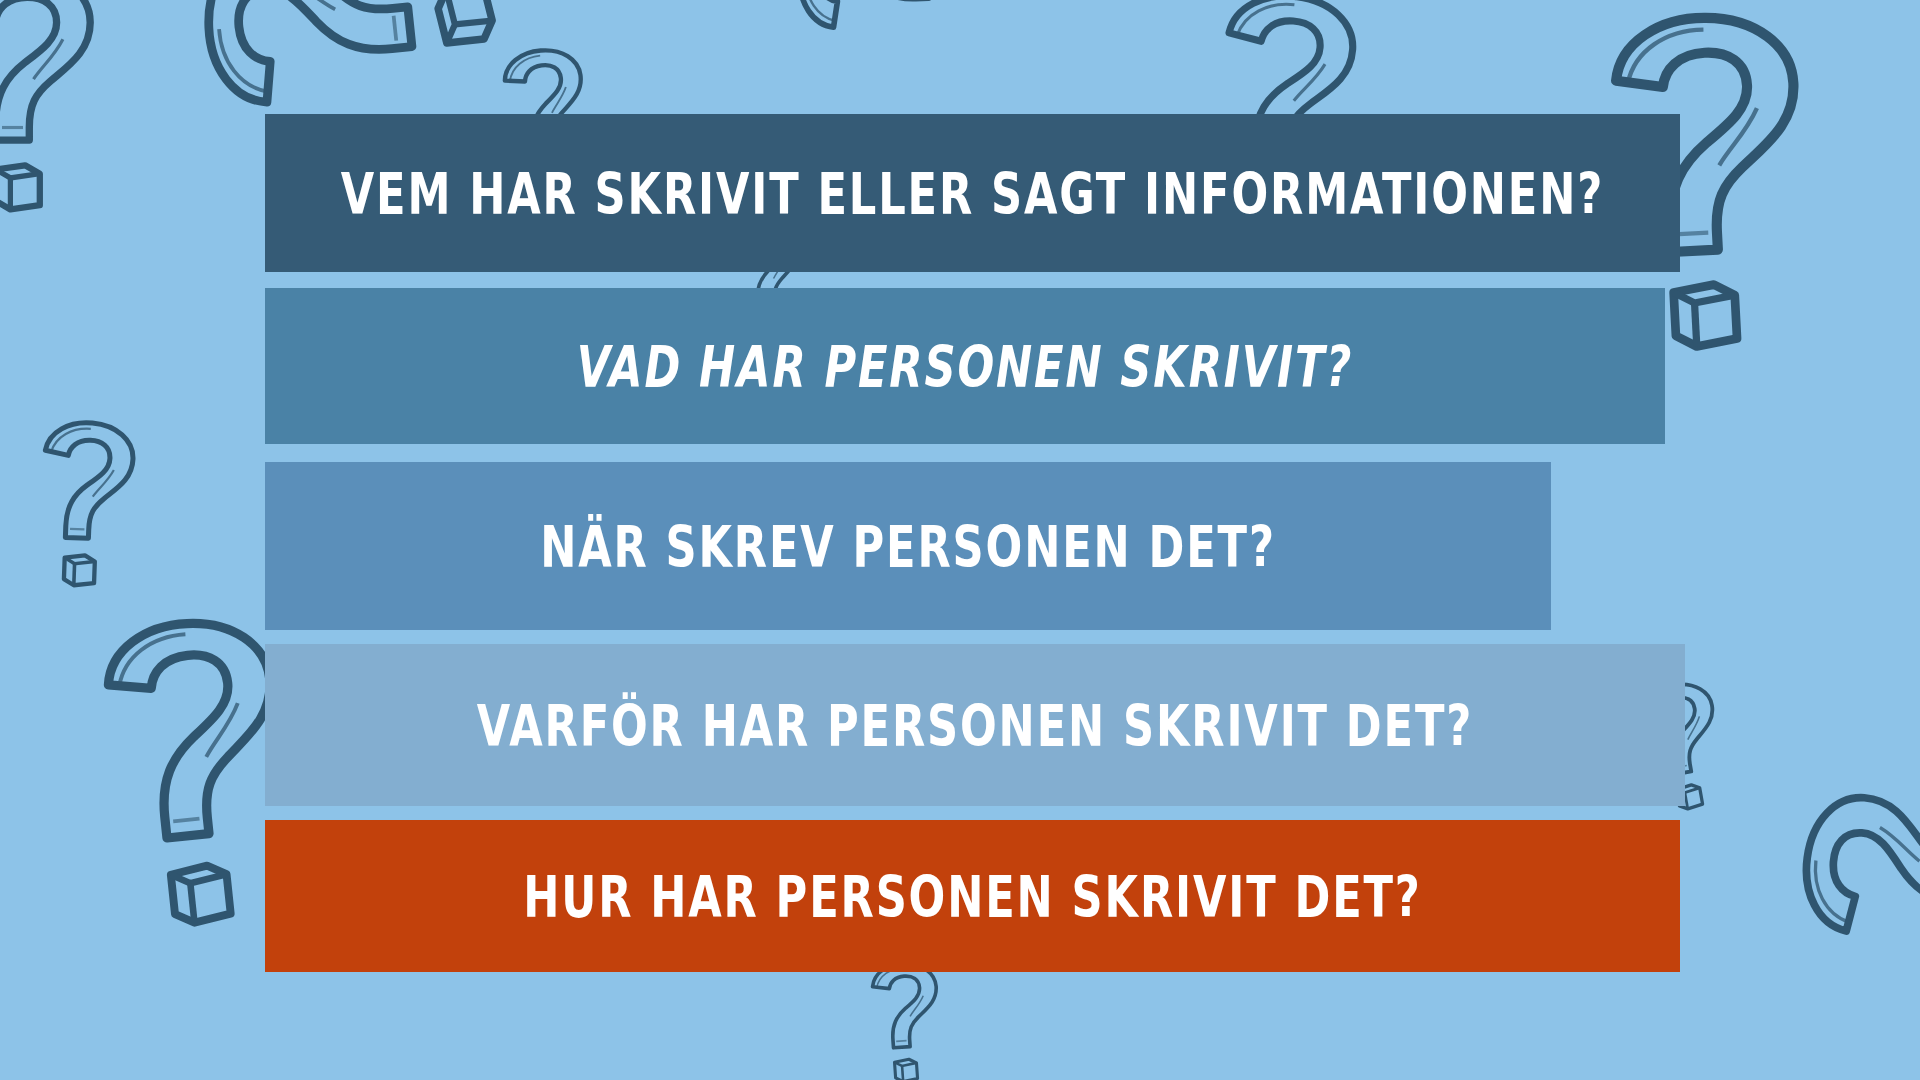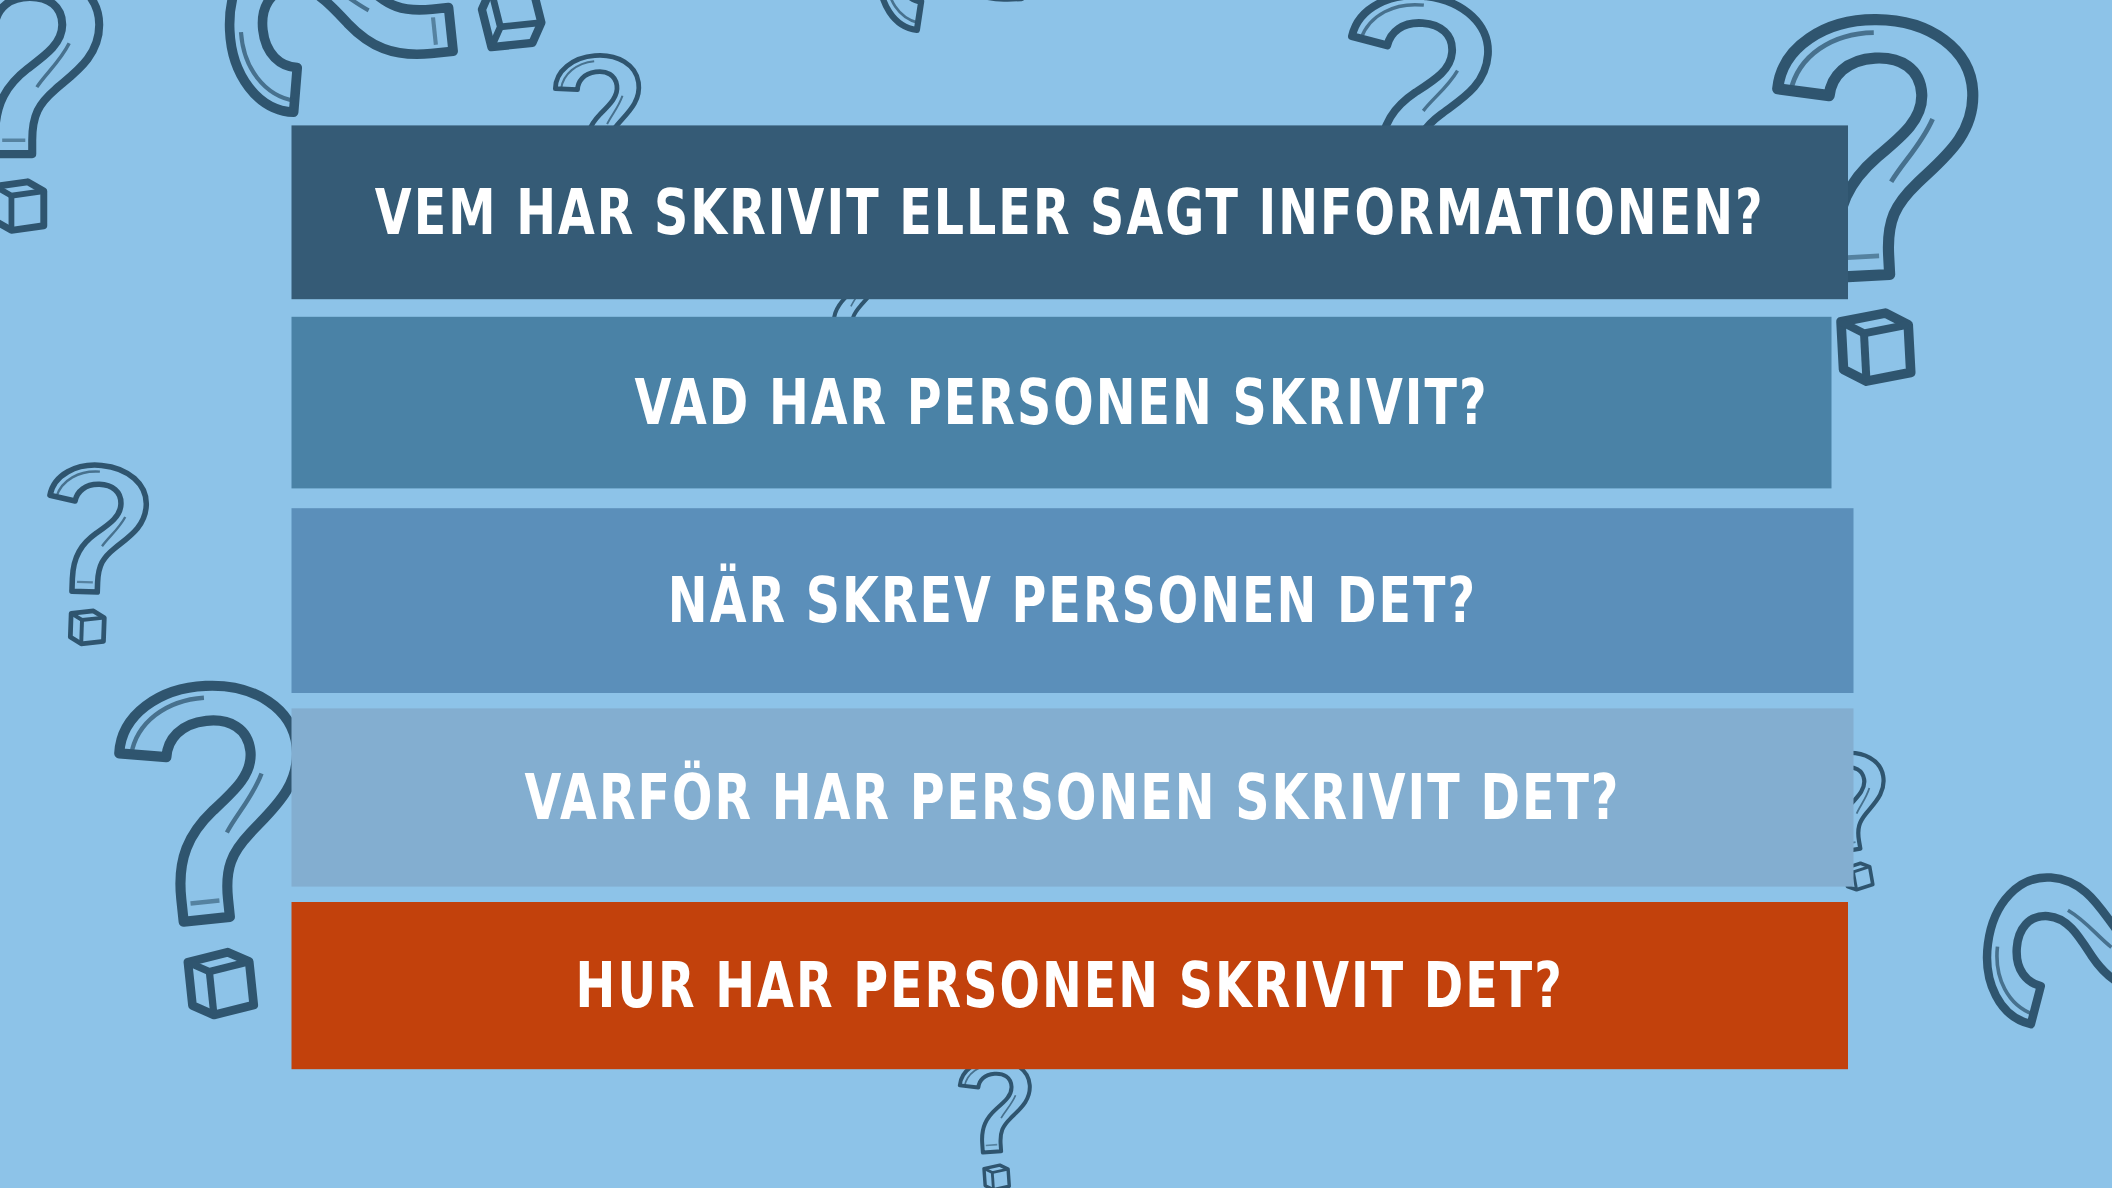--- a/index.html
+++ b/index.html
@@ -62,22 +62,22 @@
     -webkit-font-smoothing: antialiased;
   }
 
   
   .banner-text {
     position: relative;
   }
 
   
   .banner.row-0 { left: 265px; top: 114px;  width: 1415px; height: 158px; }
-  .banner.row-1 { left: 265px; top: 288px;  width: 1400px; height: 156px; }
-  .banner.row-2 { left: 265px; top: 462px;  width: 1420px; height: 168px; }
+  .banner.row-1 { left: 265px; top: 288px;  width: 1400px; height: 156px; font-style: italic; }
+  .banner.row-2 { left: 265px; top: 462px;  width: 1286px; height: 168px; }
   .banner.row-3 { left: 265px; top: 644px;  width: 1420px; height: 162px; }
   .banner.row-4 { left: 265px; top: 820px;  width: 1415px; height: 152px; }
 
   .banner.row-0 .banner-text { font-size: 47px; }
   .banner.row-1 .banner-text { font-size: 47px; }
   .banner.row-2 .banner-text { font-size: 47px; }
   .banner.row-3 .banner-text { font-size: 47px; }
   .banner.row-4 .banner-text { font-size: 47px; }
 </style>
 </head>

